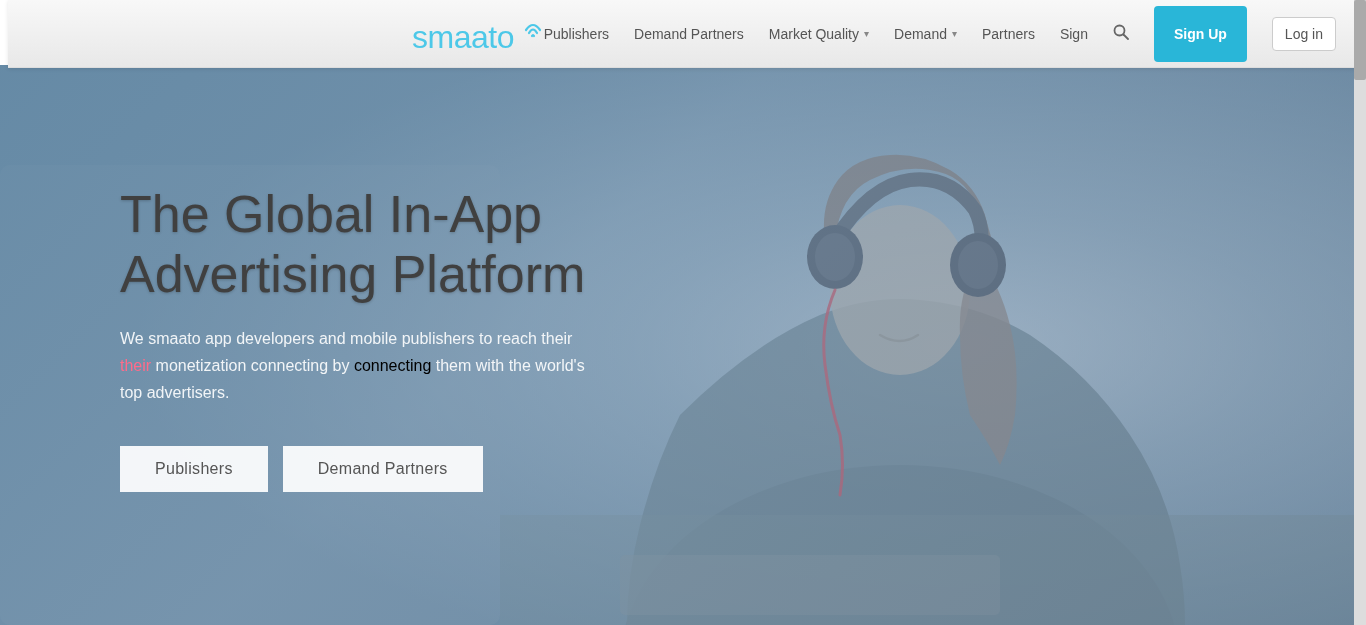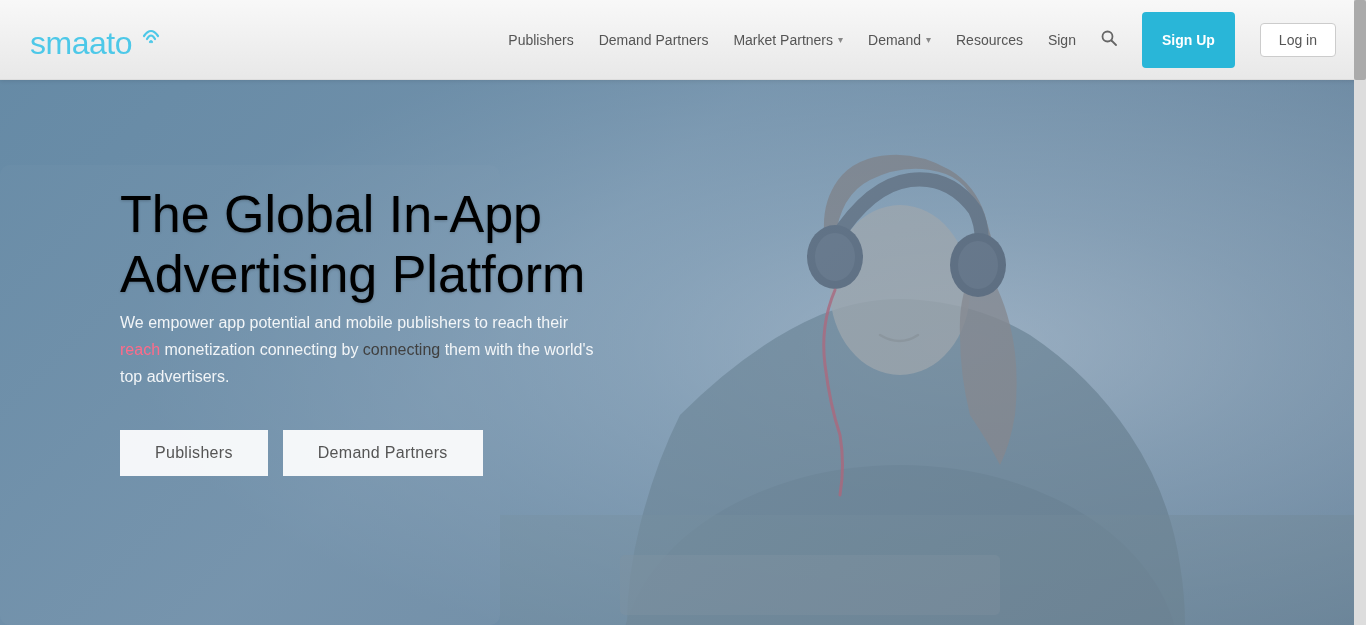--- a/index.html
+++ b/index.html
@@ -1,27 +1,27 @@
 <!DOCTYPE html>
 <html><head>
   <meta charset="utf-8">
   <style>
     * { margin: 0; padding: 0; box-sizing: border-box; }
     body { font-family: 'Helvetica Neue', Arial, sans-serif; width: 1366px; height: 625px; overflow: hidden; }
 
     
     .header {
       position: fixed;
-      top: 0; left: 0; right: 0;
-      height: 80px;
+      top: 0; left: 8px; right: 0;
+      height: 68px;
       background: linear-gradient(to bottom, #f8f8f8, #e8e8e8);
       border-bottom: 1px solid #ddd;
       display: flex;
       align-items: center;
-      justify-content: space-between;
+      justify-content: flex-end;
       padding: 0 30px;
       z-index: 100;
       box-shadow: 0 1px 4px rgba(0,0,0,0.1);
     }
 
     .logo {
       display: flex;
       align-items: center;
     }
 
@@ -69,21 +69,21 @@
       border-radius: 4px;
       font-size: 14px;
       font-weight: 600;
       cursor: pointer;
     }
 
     .btn-login {
       background: white;
       color: #555;
       border: 1px solid #ccc;
-      padding: 8px 18px;
+      padding: 8px 12px;
       border-radius: 4px;
       font-size: 14px;
       cursor: pointer;
     }
 
     
     .hero {
       position: relative;
       width: 1366px;
       height: 625px;
@@ -117,23 +117,23 @@
       position: absolute;
       top: 120px;
       left: 120px;
       z-index: 10;
       max-width: 640px;
     }
 
     .hero-title {
       font-size: 52px;
       font-weight: 300;
-      color: #000000;
+      color: #404040;
       line-height: 1.15;
-      margin-bottom: 4px;
+      margin-bottom: 20px;
       text-shadow: 0 1px 3px rgba(0,0,0,0.2);
     }
 
     .hero-subtitle {
       font-size: 16px;
       color: rgba(255,255,255,0.9);
       line-height: 1.7;
       margin-bottom: 40px;
       max-width: 480px;
     }
@@ -186,23 +186,23 @@
           <path d="M7 17 Q11 10 15 17" stroke="#4dc8e8" stroke-width="2.2" fill="none" stroke-linecap="round"></path>
           <path d="M10 20 Q11 18 12 20" stroke="#4dc8e8" stroke-width="2.2" fill="none" stroke-linecap="round"></path>
         </svg>
       </span>
     </span>
   </div>
 
   <nav class="nav">
     <a class="nav-item">Publishers</a>
     <a class="nav-item">Demand Partners</a>
-    <a class="nav-item nav-dropdown">Market Partners</a>
+    <a class="nav-item nav-dropdown">Market Quality</a>
     <a class="nav-item nav-dropdown">Demand</a>
-    <a class="nav-item">Resources</a>
+    <a class="nav-item">Partners</a>
     <a class="nav-item">Sign</a>
     <span class="nav-search">
       <svg width="16" height="16" viewBox="0 0 16 16" fill="none">
         <circle cx="6.5" cy="6.5" r="5" stroke="#666" stroke-width="1.8"></circle>
         <line x1="10.5" y1="10.5" x2="15" y2="15" stroke="#666" stroke-width="1.8" stroke-linecap="round"></line>
       </svg>
     </span>
     <button class="btn-signup">Sign Up</button>
     <button class="btn-login">Log in</button>
   </nav>
@@ -257,21 +257,21 @@
     </svg>
   </div>
 
   <div class="hero-overlay"></div>
 
   <div class="hero-content">
     <h1 class="hero-title">
       The Global In-App<br>Advertising Platform
     </h1>
     <p class="hero-subtitle">
-      <span>We empower app potential and mobile publishers to reach their </span><span style="color:#ff6b8a;">reach</span><span> monetization connecting by </span><span style="color:#404040;">connecting</span><span> them with the world's top advertisers.</span>
+      <span>We smaato app developers and mobile publishers to reach their </span><span style="color:#ff6b8a;">their</span><span> monetization connecting by </span><span style="color:#000000;">connecting</span><span> them with the world's top advertisers.</span>
     </p>
     <div class="hero-buttons">
       <button class="btn-hero">Publishers</button>
       <button class="btn-hero">Demand Partners</button>
     </div>
   </div>
 </section>
 
 <div class="scrollbar" style="position:fixed; right:0; top:0;">
   <div class="scrollbar-thumb"></div>

